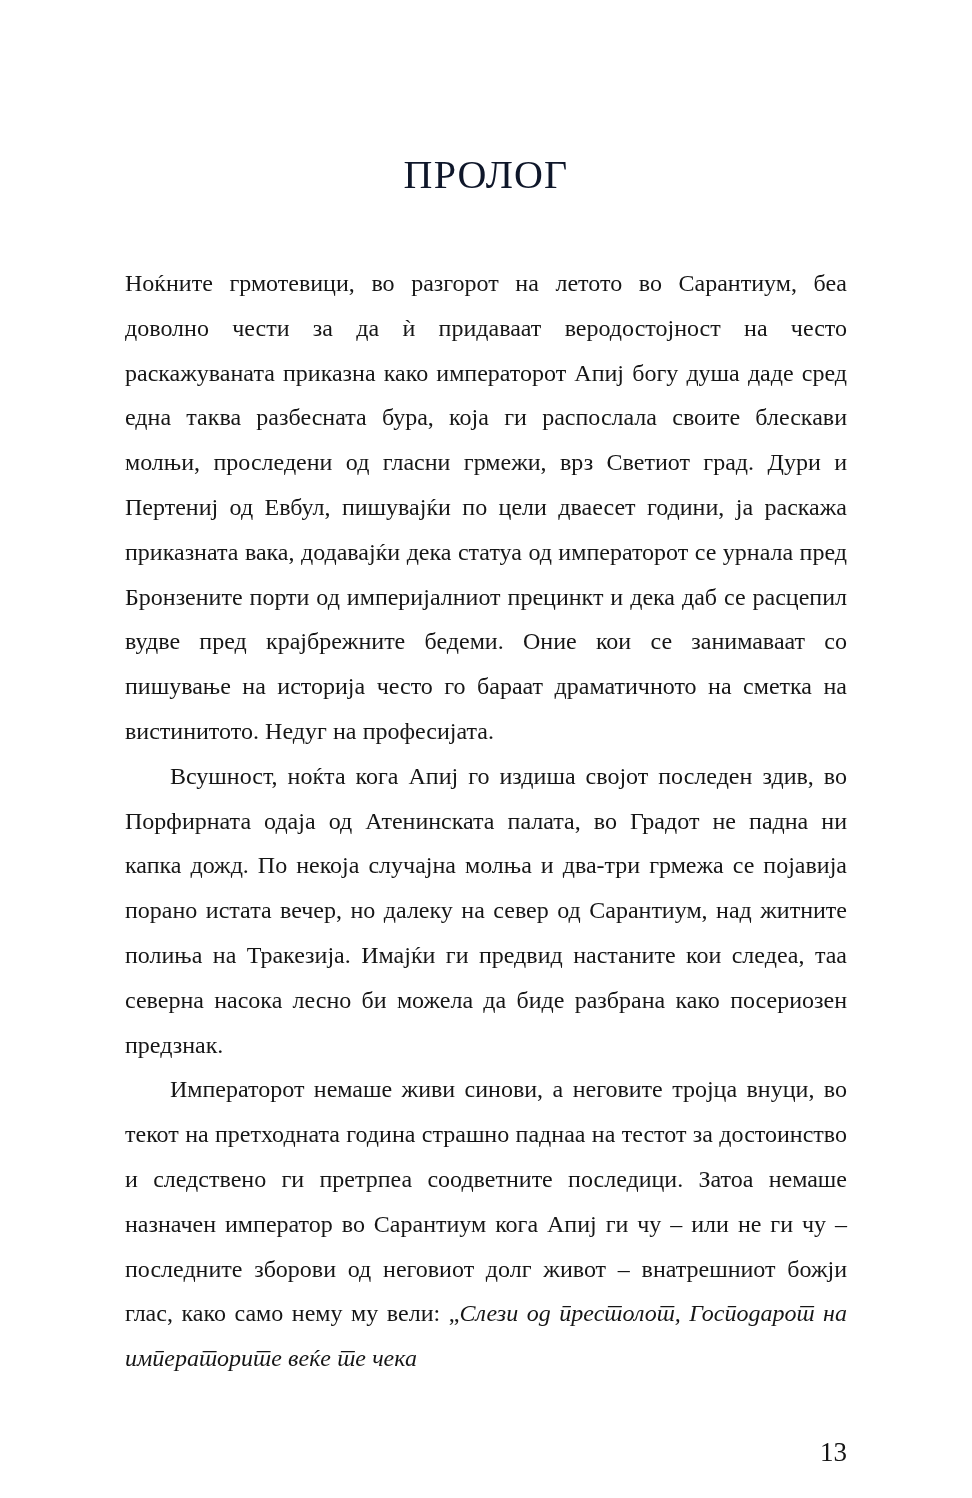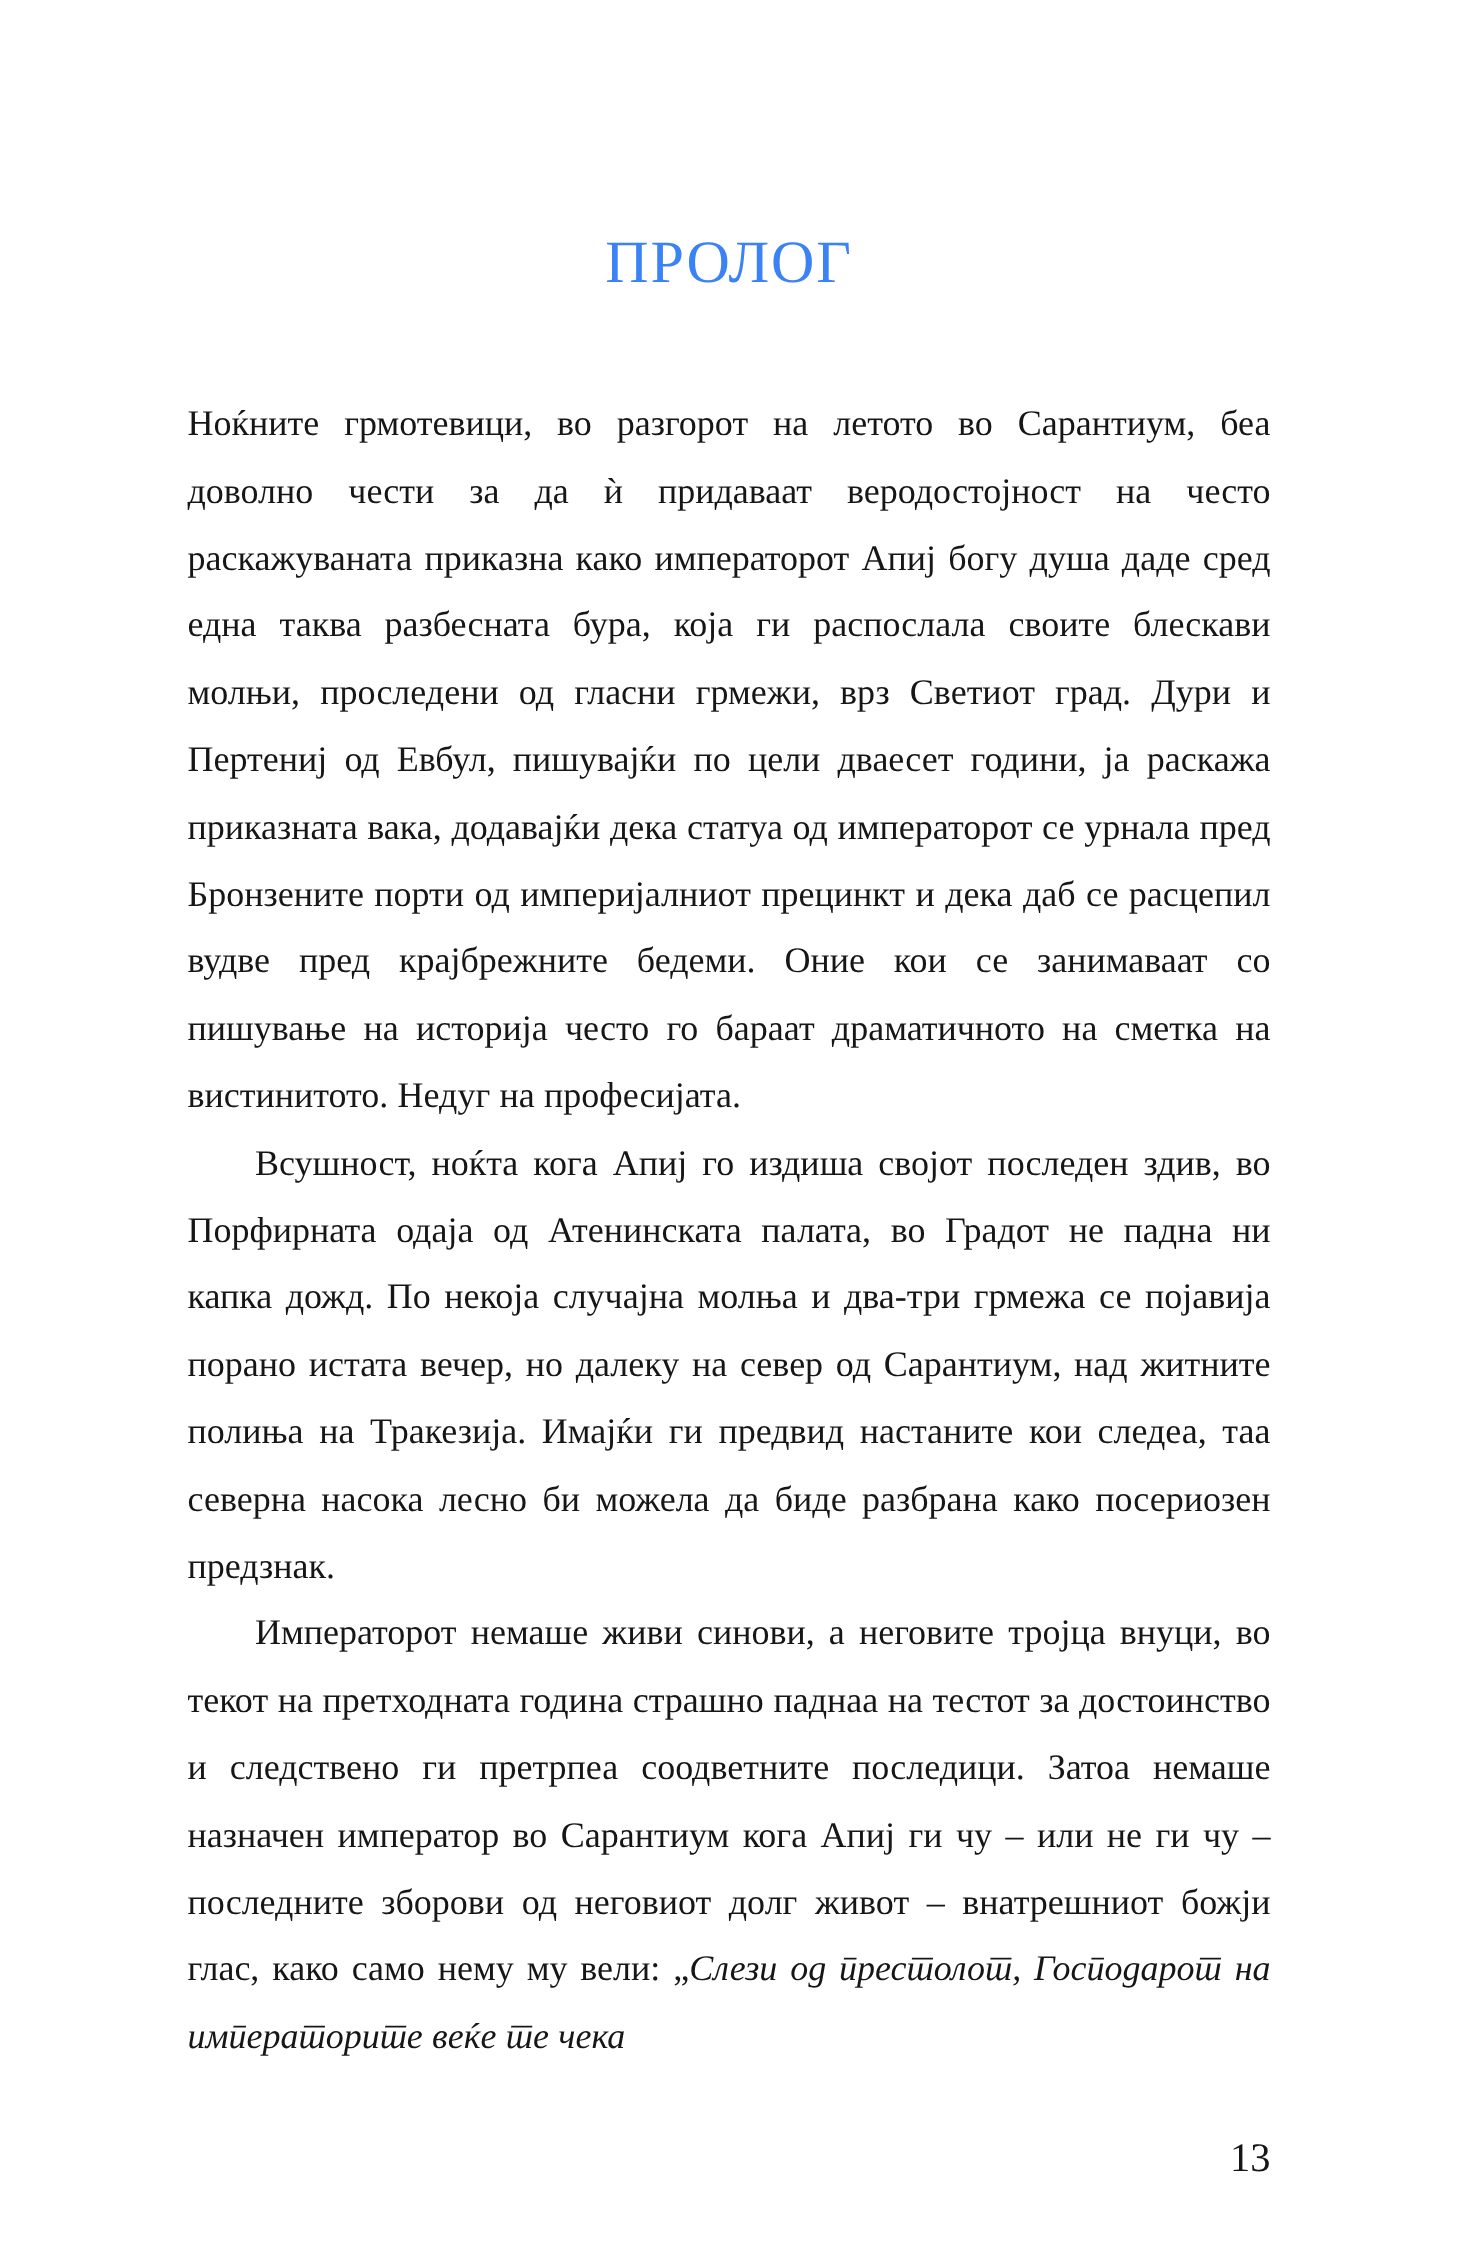--- a/index.html
+++ b/index.html
@@ -29,21 +29,21 @@
     width: 722px;
   }
   .chapter-title {
     font-size: 40px;
     letter-spacing: 1.2px;
     font-weight: 400;
     text-align: center;
     margin: 0;
     padding-top: 155px;
     line-height: 1.0;
-    color: #3b82f6;
+    color: #0f172a;
   }
   .ornament-row {
     text-align: center;
     margin: 0;
     padding-top: 30px;
     height: 46px;
   }
   .ornament {
     display: inline-block;
     font-family: "DejaVu Sans", sans-serif;
@@ -69,21 +69,21 @@
   }
   p.para.indent {
     text-indent: 45px;
   }
   .quote-italic {
     font-style: italic;
   }
   .folio {
     position: absolute;
     right: 125px;
-    bottom: 46px;
+    bottom: 32px;
     font-size: 27px;
     line-height: 1;
     color: #161616;
   }
 </style>
 </head>
 <body>
 
 <div class="page">
   <div class="content">

